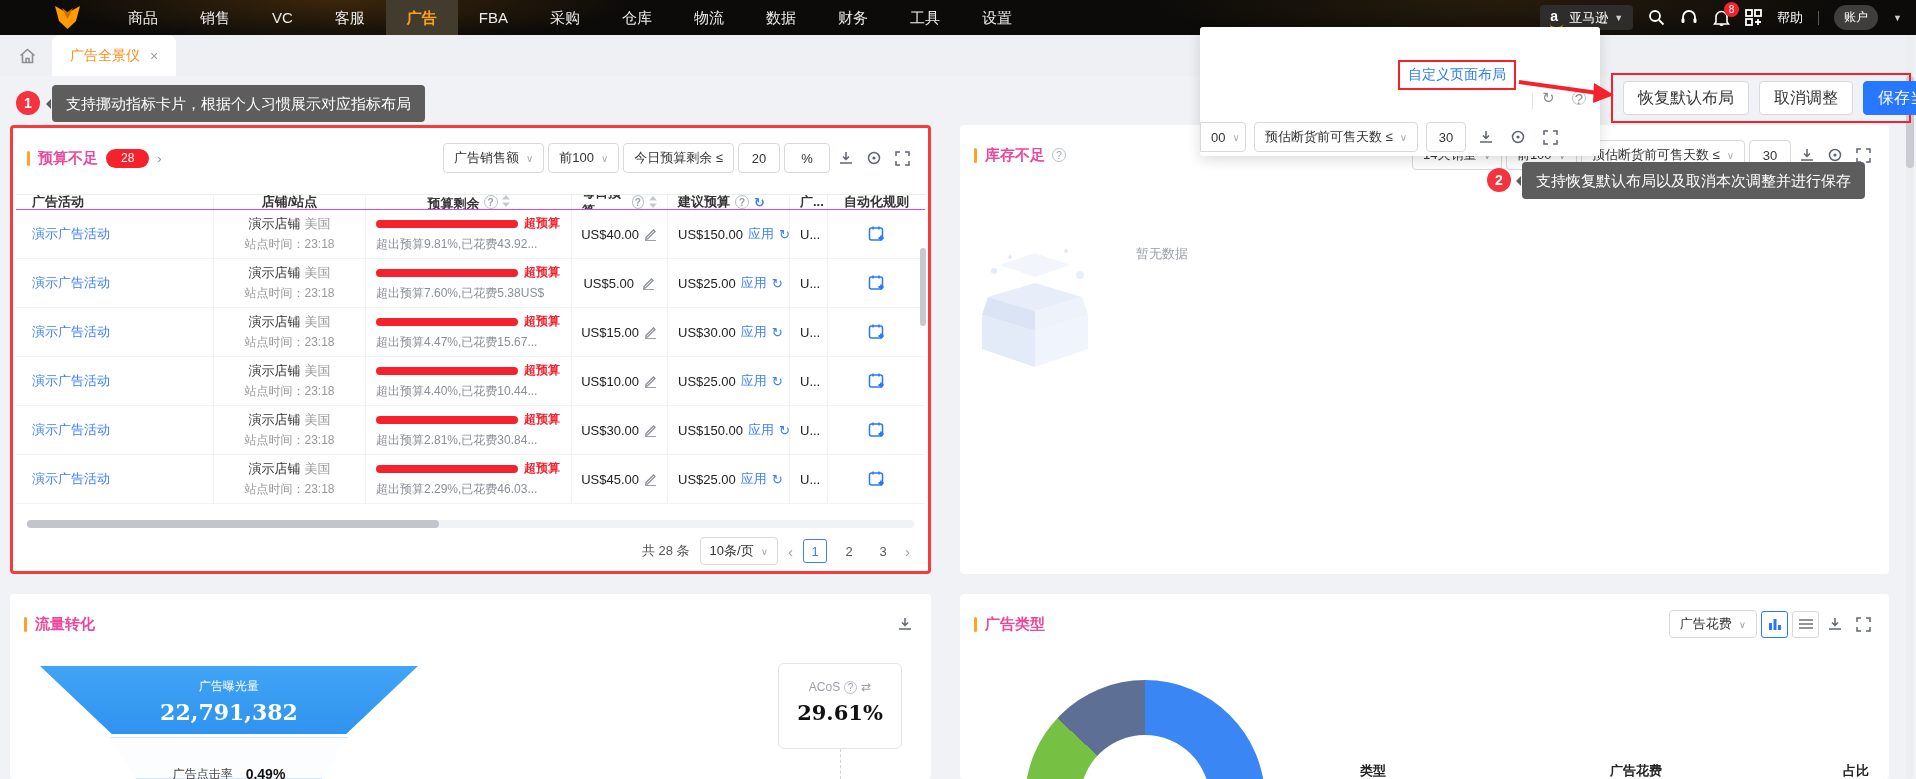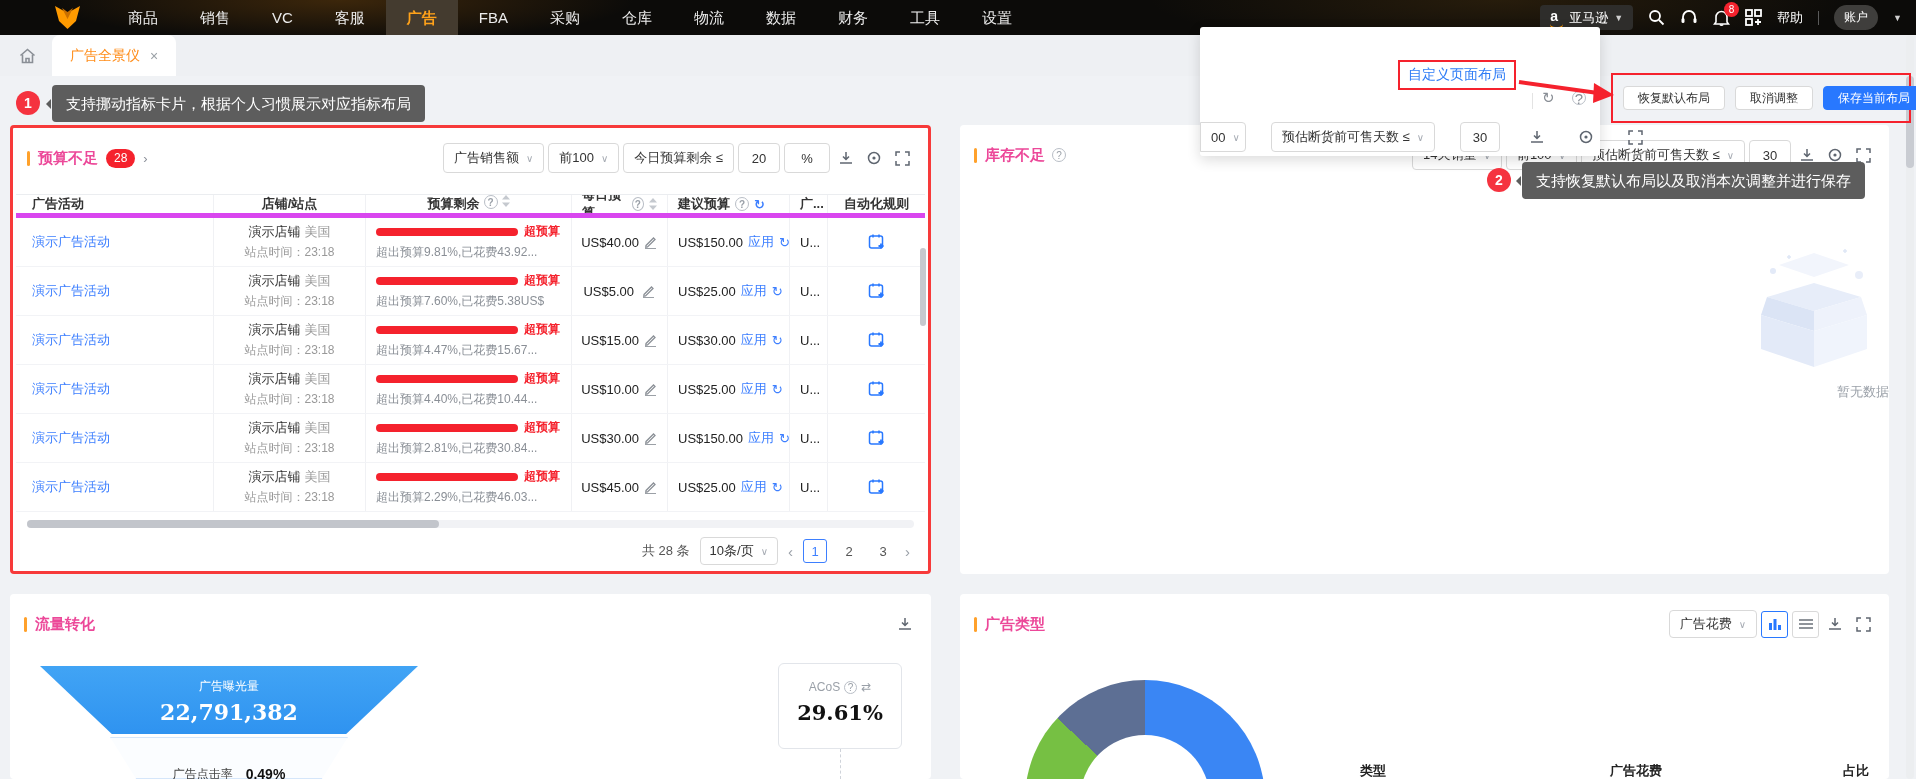--- a/index.html
+++ b/index.html
@@ -31,30 +31,30 @@
   .tab-x{color:#9aa0a6;font-size:14px;cursor:pointer}
   
   .co-badge{position:absolute;width:24px;height:24px;border-radius:50%;background:#f5333f;color:#fff;font-size:14px;font-weight:bold;display:flex;align-items:center;justify-content:center;z-index:60}
   .co-bubble{position:absolute;height:37px;line-height:37px;background:#5d5d5d;color:#fff;font-size:15px;padding:0 14px;border-radius:4px;white-space:nowrap;z-index:59}
   .co-bubble:before{content:"";position:absolute;left:-6px;top:14px;border:5px solid transparent;border-right-color:#5d5d5d;border-left:none}
   
   .card{position:absolute;background:#fff;border-radius:4px}
   .card-head{position:absolute;left:0;right:0;top:14px;height:32px;display:flex;align-items:center;padding:0 14px}
   .tbar{width:3px;height:15px;background:#ffa12b;border-radius:2px;margin-right:8px}
   .card-title{font-size:15px;font-weight:bold;color:#ec4899;white-space:nowrap}
-  .pill-red{background:#f5222d;color:#fff;font-size:12px;border-radius:10px;height:19px;line-height:19px;padding:0 8px;margin-left:8px}
+  .pill-red{background:#f5222d;color:#fff;font-size:12px;border-radius:10px;height:19px;line-height:19px;padding:0 15px;margin-left:8px}
   .gthin{color:#8a8f99;font-size:13px;margin-left:8px;cursor:pointer}
   .fbox{height:30px;border:1px solid #d9d9d9;border-radius:4px;background:#fff;display:inline-flex;align-items:center;gap:7px;padding:0 10px;font-size:13px;color:#333;white-space:nowrap;cursor:pointer}
   .chev{color:#a6abb3;font-size:10px}
   .hctrl{display:flex;align-items:center;gap:4px;margin-left:auto}
   .iconbtn{display:flex;align-items:center;justify-content:center;width:24px;height:24px;cursor:pointer}
   .qicon{display:inline-flex;align-items:center;justify-content:center;width:14px;height:14px;border:1px solid #b9bec6;border-radius:50%;color:#9aa0a8;font-size:10px;cursor:pointer}
   
   .ttable{position:absolute;left:3px;right:3px;top:66px}
-  .thead{display:flex;height:24px;align-items:center;border-top:1px solid #ebedf0;border-bottom:5px solid #d946ef;font-weight:bold;font-size:13px;color:#333}
+  .thead{display:flex;height:16px;align-items:center;border-top:1px solid #ebedf0;border-bottom:1px solid #d946ef;font-weight:bold;font-size:13px;color:#333}
   .trow{display:flex;height:49px;align-items:center;border-bottom:1px solid #f2f3f6;font-size:13px}
   .tc{padding:0 10px;display:flex;align-items:center;gap:5px;height:100%;border-right:1px solid #f0f1f4;overflow:hidden}
   .c1{width:198px;padding-left:16px}.c2{width:152px;flex-direction:column;align-items:center;justify-content:center;gap:3px}
   .c3{width:206px;flex-direction:column;align-items:flex-start;justify-content:center;gap:4px}
   .c4{width:96px;justify-content:flex-end}.c5{width:122px}.c6{width:38px}.c7{flex:1;border-right:none;justify-content:center}
   .thead .c2,.thead .c3{flex-direction:row;}
   .link-b{color:#3d7fff;cursor:pointer;white-space:nowrap}
   .shopline{white-space:nowrap}.shopline .mk{color:#999;margin-left:4px}
   .subgray{color:#999;font-size:12px;white-space:nowrap}
   .barline{display:flex;align-items:center;gap:6px;width:100%}
@@ -69,30 +69,30 @@
   .vsb{position:absolute;right:2px;top:120px;width:6px;height:78px;border-radius:3px;background:#c6c9ce}
   .hsb-track{position:absolute;left:14px;right:14px;top:392px;height:8px;border-radius:4px;background:#f1f2f5}
   .hsb-thumb{position:absolute;left:0;top:0;height:8px;width:412px;border-radius:4px;background:#c2c5cb}
   
   .pager{position:absolute;right:18px;top:408px;height:30px;display:flex;align-items:center;gap:10px;font-size:13px;color:#555}
   .psize{height:28px;border:1px solid #d9d9d9;border-radius:4px;display:flex;align-items:center;gap:7px;padding:0 9px;cursor:pointer;color:#333}
   .pnum{width:24px;height:24px;border-radius:3px;display:flex;align-items:center;justify-content:center;color:#555;cursor:pointer}
   .pnum.cur{border:1px solid #3d7fff;color:#3d7fff;background:#fff}
   .parrow{color:#9aa0a8;font-size:15px;cursor:pointer}
   
-  .empty{position:absolute;left:0;right:0;top:120px;display:flex;flex-direction:column;align-items:flex-end;gap:8px}
+  .empty{position:absolute;left:0;right:0;top:120px;display:flex;align-items:flex-start;gap:26px}
   .empty-text{color:#9aa0a8;font-size:13px}
   
   .popup{position:absolute;left:1200px;top:27px;width:400px;height:129px;background:#fff;box-shadow:0 4px 14px rgba(0,0,0,.14);border-radius:3px;z-index:50}
   .custom-link{position:absolute;left:198px;top:33px;width:118px;height:30px;border:2px solid #f5222d;display:flex;align-items:center;justify-content:center;color:#2e7cf6;font-size:14px;cursor:pointer;background:#fff}
   .pop-div{position:absolute;left:332px;top:66px;width:1px;height:16px;background:#e3e3e3}
   .pop-ic{position:absolute;top:62px;color:#8a8f96;font-size:15px;cursor:pointer}
-  .pop-row{position:absolute;left:0;top:95px;display:flex;align-items:center;gap:25px}
+  .pop-row{position:absolute;left:0;top:95px;display:flex;align-items:center;gap:8px}
   .actions-box{position:absolute;left:1611px;top:73px;width:300px;height:50px;border:2px solid #f5222d;display:flex;align-items:center;gap:10px;padding-left:10px;z-index:55}
-  .btn{height:24px;border:1px solid #d9d9d9;border-radius:4px;background:#fff;color:#333;font-size:12px;padding:0 14px;display:flex;align-items:center;cursor:pointer;white-space:nowrap}
+  .btn{height:34px;border:1px solid #d9d9d9;border-radius:4px;background:#fff;color:#333;font-size:16px;padding:0 14px;display:flex;align-items:center;cursor:pointer;white-space:nowrap}
   .btn.primary{background:#2878ff;border-color:#2878ff;color:#fff}
   
   .trap1{position:absolute;left:30px;top:72px;width:378px;height:68px;background:linear-gradient(180deg,#41a4f5,#2f93f0);clip-path:polygon(0 0,100% 0,81% 100%,19% 100%);display:flex;flex-direction:column;align-items:center;color:#fff}
   .trap1 .fl{font-size:12px;margin-top:12px}
   .trap1 .fv{font-family:"DejaVu Serif","Liberation Serif",serif;font-weight:bold;font-size:22px;margin-top:4px}
   .trap2{position:absolute;left:100px;top:143px;width:238px;height:42px;background:#fbfdff;border:1px solid #d5e6fa;clip-path:polygon(0 0,100% 0,89% 100%,11% 100%);display:flex;align-items:flex-start;justify-content:center;gap:13px;padding-top:28px;font-size:12px;color:#444}
   .trap2 b{font-size:14px;color:#111}
   .acos-box{position:absolute;left:768px;top:69px;width:124px;height:86px;border:1px solid #e2e5ea;border-radius:6px;background:#fff;display:flex;flex-direction:column;align-items:center}
   .acos-top{display:flex;align-items:center;gap:4px;color:#9aa0a8;font-size:12px;margin-top:16px}
   .acos-val{font-family:"DejaVu Serif","Liberation Serif",serif;font-weight:bold;font-size:21px;color:#111;margin-top:6px}

